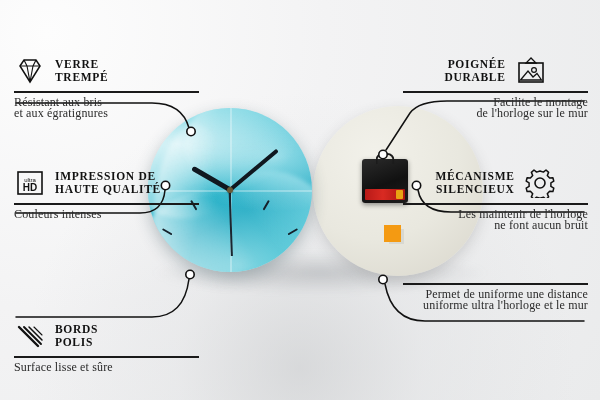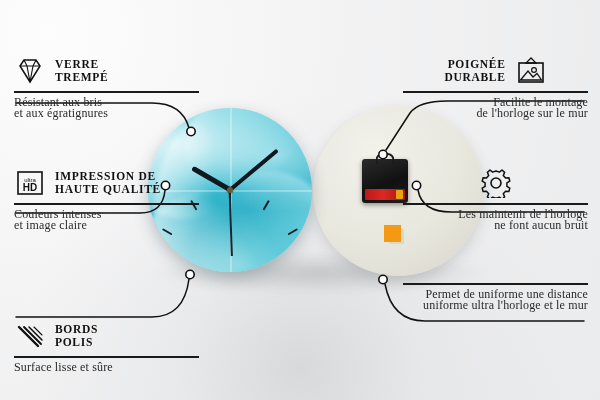--- a/index.html
+++ b/index.html
@@ -215,21 +215,20 @@
         <text x="16" y="23" font-family="Liberation Sans, sans-serif" font-size="10" font-weight="bold" text-anchor="middle" fill="#111">HD</text>
       </svg>
       <div class="ftitle">
         <div>IMPRESSION DE</div>
         <div>HAUTE QUALITÉ</div>
       </div>
     </div>
     <div class="rule"></div>
     <div class="fdesc">
       <div>Couleurs intenses</div>
-      <div>et image claire</div>
     </div>
   </div>
 
   <div class="feat left" id="f-bords">
     <div class="fhead">
       <svg class="ficon" viewBox="0 0 32 30">
         <g stroke="#111" stroke-linecap="round">
           <path d="M5 6 L24 25" stroke-width="2.4"></path>
           <path d="M10 6 L27 23" stroke-width="1.9"></path>
           <path d="M15 6 L28 19" stroke-width="1.5"></path>
@@ -266,20 +265,24 @@
       <div>de l'horloge sur le mur</div>
     </div>
   </div>
 
   <div class="feat right" id="f-meca">
     <div class="fhead">
       <svg class="ficon" viewBox="0 0 32 30">
         <path d="M16 3 l3.4 1.1 2.6-2.1 2.6 2.4 -1.3 3.1 2.3 2.6 3.3-0.4 0.9 3.5 -2.9 1.7 0 3.5 2.9 1.7 -0.9 3.5 -3.3-0.4 -2.3 2.6 1.3 3.1 -2.6 2.4 -2.6-2.1 -3.4 1.1 -3.4-1.1 -2.6 2.1 -2.6-2.4 1.3-3.1 -2.3-2.6 -3.3 0.4 -0.9-3.5 2.9-1.7 0-3.5 -2.9-1.7 0.9-3.5 3.3 0.4 2.3-2.6 -1.3-3.1 2.6-2.4 2.6 2.1 Z" fill="none" stroke="#111" stroke-width="1.5" stroke-linejoin="round"></path>
         <circle cx="16" cy="15" r="5" fill="none" stroke="#111" stroke-width="1.6"></circle>
       </svg>
+      <div class="ftitle">
+        <div>MÉCANISME</div>
+        <div>SILENCIEUX</div>
+      </div>
     </div>
     <div class="rule"></div>
     <div class="fdesc">
       <div>Les maintenir de l'horloge</div>
       <div>ne font aucun bruit</div>
     </div>
   </div>
 
   <div class="feat right" id="f-entre">
     <div class="rule"></div>

